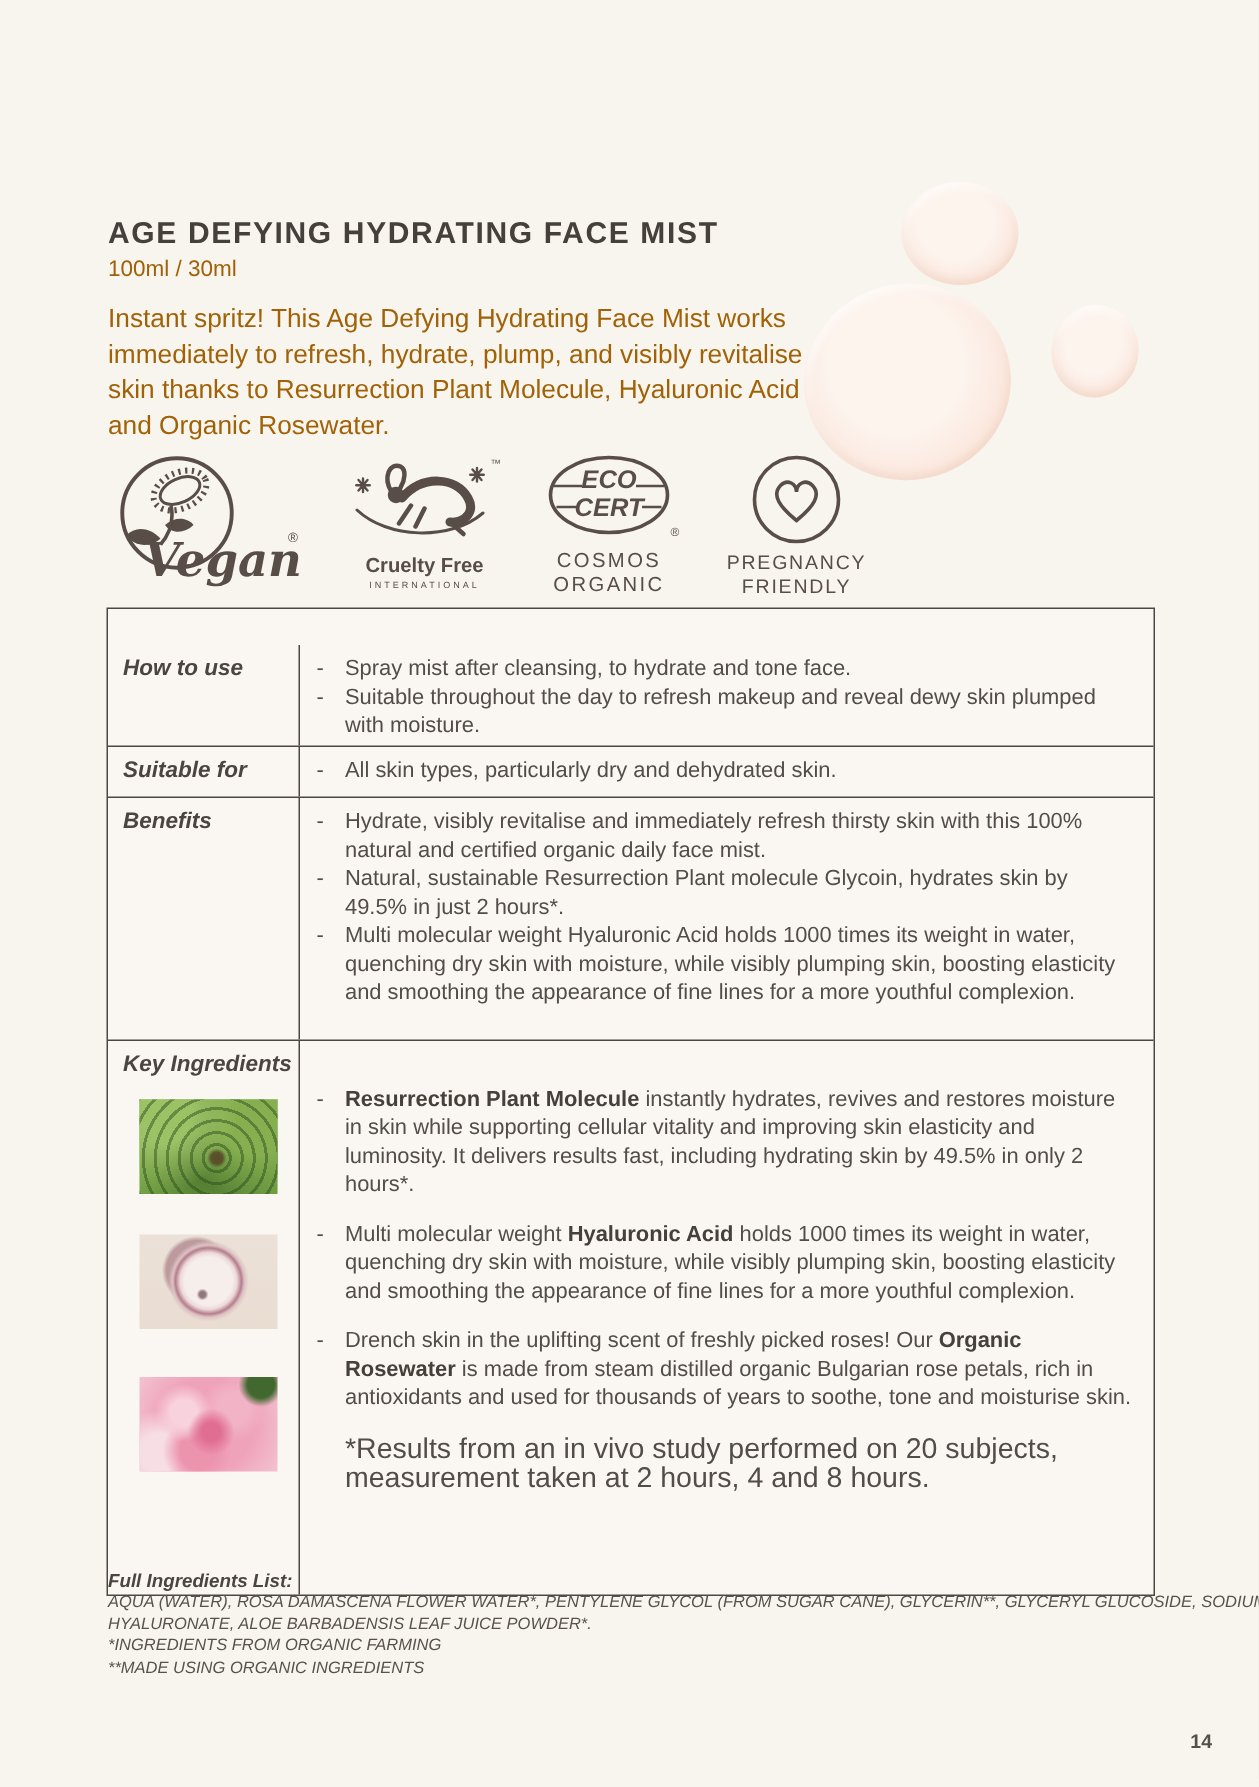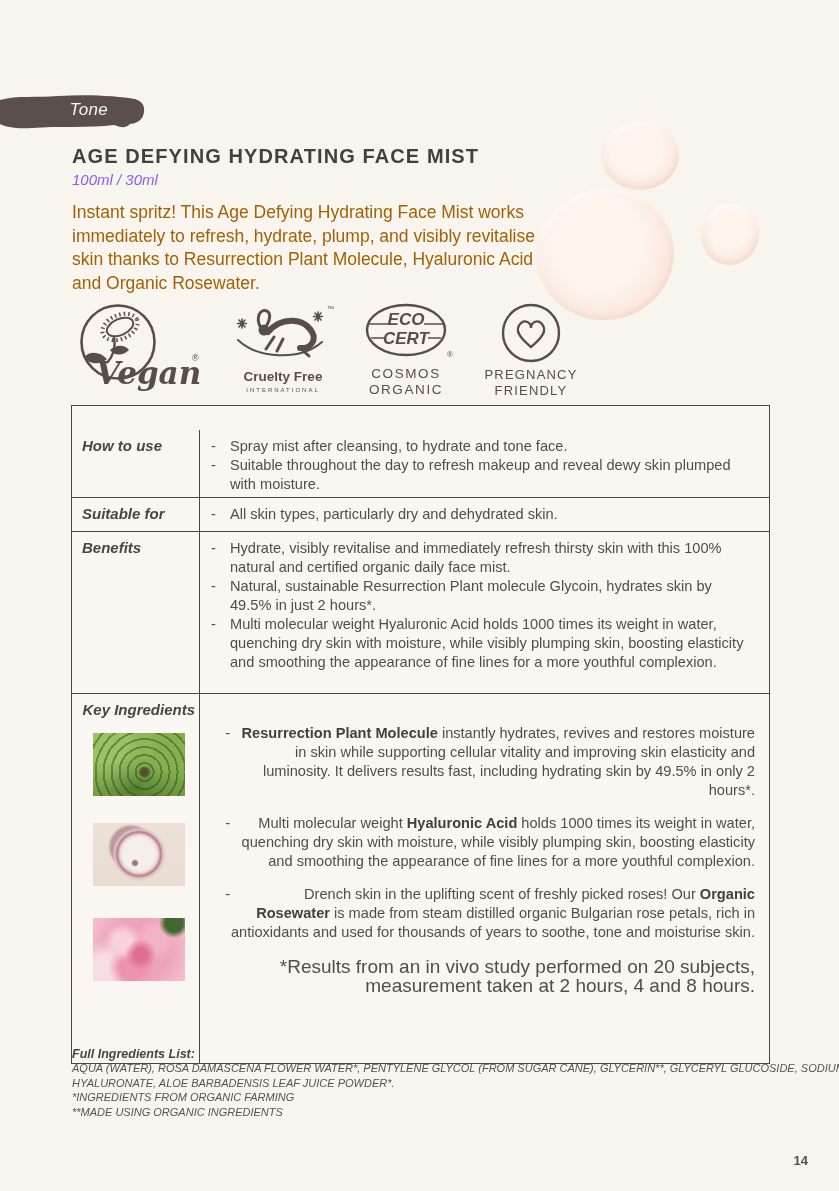--- a/index.html
+++ b/index.html
@@ -15,40 +15,40 @@
   .droplet{position:absolute;border-radius:50%;
     background:radial-gradient(ellipse at 46% 40%, #fdf4ee 0 42%, #fbe9e0 66%, #f6dccd 88%, #f9e7da 96%, #f8ecdf 100%);
     box-shadow: inset 0 -3px 6px rgba(219,166,128,.22), inset 2px 3px 6px rgba(255,255,255,.8);}
   .droplet-med{left:601px;top:121px;width:78px;height:69px;}
   .droplet-large{left:536px;top:189px;width:138px;height:131px;transform:rotate(-10deg);}
   .droplet-small{left:701px;top:203px;width:58px;height:62px;transform:rotate(12deg);}
 
   
   .header-block{position:absolute;left:72px;top:145px;width:500px;}
   .product-title{margin:0;font-size:20px;font-weight:bold;letter-spacing:1.1px;color:#45403c;}
-  .product-sizes{font-style:italic;font-size:15px;margin-top:3px;color:#8b5cf6;}
+  .product-sizes{font-size:15px;margin-top:3px;color:#a16207;}
   .product-desc{font-size:17.5px;line-height:23.5px;margin-top:13px;width:470px;color:#a16207;}
 
   
   .badges{position:absolute;left:76px;top:302px;display:flex;align-items:flex-start;gap:22px;}
   .badge{display:block;}
   .badge text{fill:#584e47;font-family:"Liberation Sans",sans-serif;}
   .badge .script{font-family:"DejaVu Serif",serif;font-style:italic;font-weight:bold;}
   .badge .caps{font-weight:bold;}
 
   
   .info-table{position:absolute;left:71px;top:405px;width:697px;border:1px solid #4c4742;background:rgba(255,255,255,.25);}
   .t-row{display:flex;box-sizing:border-box;border-top:1px solid #4c4742;}
   .t-row:first-child{border-top:none;margin-top:24px;}
   .t-left{width:128px;flex:none;box-sizing:border-box;border-right:1px solid #4c4742;padding:7px 4px 0 10px;}
   .t-right{flex:1;box-sizing:border-box;padding:7px 14px 0 9px;}
   .row-how{height:67px;}
   .row-suitable{height:34px;}
   .row-benefits{height:162px;}
-  .row-ki{height:370px;text-align:right;}
+  .row-ki{height:370px;}
   .t-header{font-weight:bold;font-style:italic;font-size:15px;color:#4b4540;}
   .bullet{display:flex;font-size:14.6px;line-height:19px;color:#524d49;}
   .bullet::before{content:"-";width:19px;flex:none;padding-left:2px;}
   .ki .t-right{padding-top:30px;}
   .ki .bullet{margin-bottom:14px;}
   .footnote{margin-left:19px;padding-left:2px;font-size:19px;line-height:19px;color:#524d49;margin-top:15px;}
   b{color:#454039;}
 
   
   .photo{width:92px;height:63px;margin-left:11px;}
@@ -81,26 +81,20 @@
 </style>
 </head>
 <body>
 
 <div class="page">
 
   <div class="droplet droplet-med"></div>
   <div class="droplet droplet-large"></div>
   <div class="droplet droplet-small"></div>
 
-  <div class="tab">
-    <svg width="150" height="42" viewBox="0 0 150 42">
-      <path fill="#59504c" d="M0,9 C18,4 36,7 58,5 C88,3 118,5 135,8 C142,10 145,15 144,21 C143,28 139,32 130,33 C125,38 120,36 114,34 C90,37 58,35 32,37 C16,38 6,36 0,33 Z"></path>
-    </svg>
-    <span class="tab-label">Tone</span>
-  </div>
 
   <div class="header-block">
     <h1 class="product-title">AGE DEFYING HYDRATING FACE MIST</h1>
     <div class="product-sizes">100ml / 30ml</div>
     <p class="product-desc">Instant spritz! This Age Defying Hydrating Face Mist works immediately to refresh, hydrate, plump, and visibly revitalise skin thanks to Resurrection Plant Molecule, Hyaluronic Acid and Organic Rosewater.</p>
   </div>
 
   <div class="badges">
 
     <svg class="badge" width="132" height="96" viewBox="0 0 132 96">

